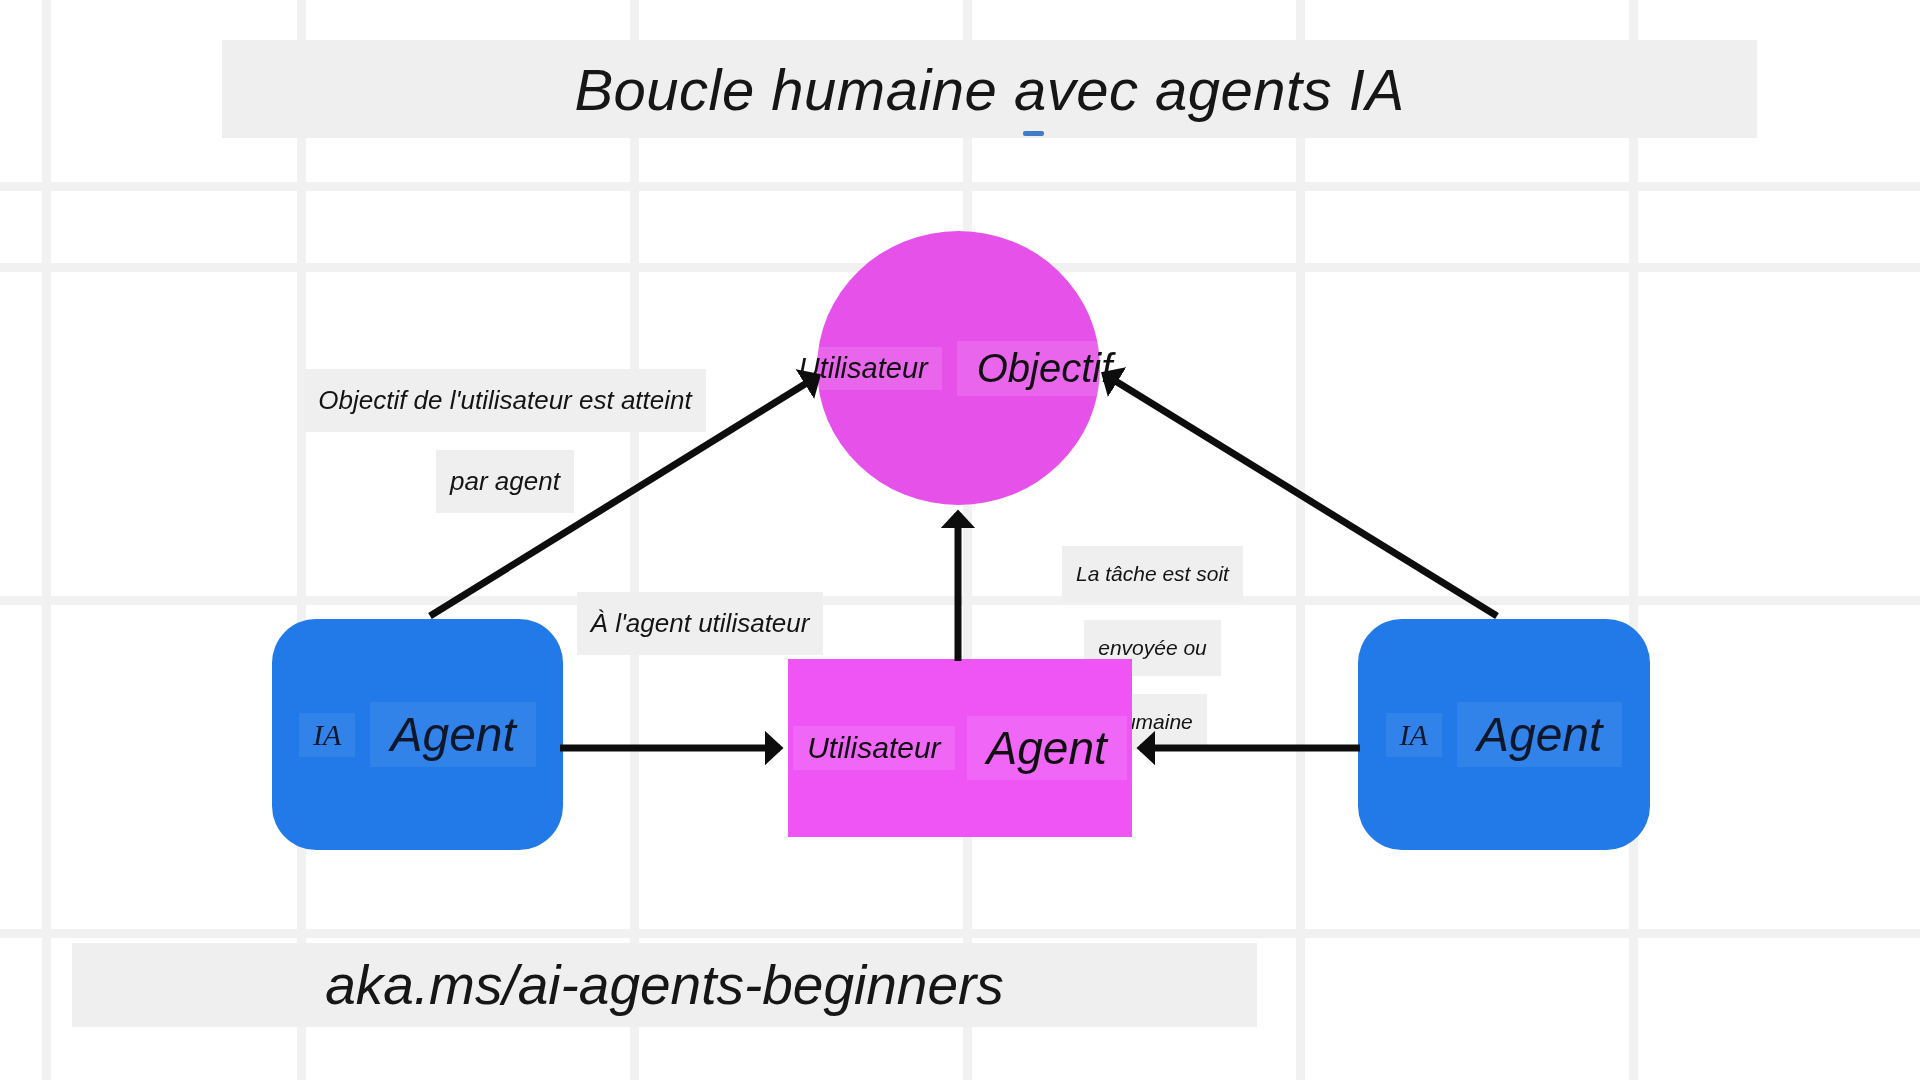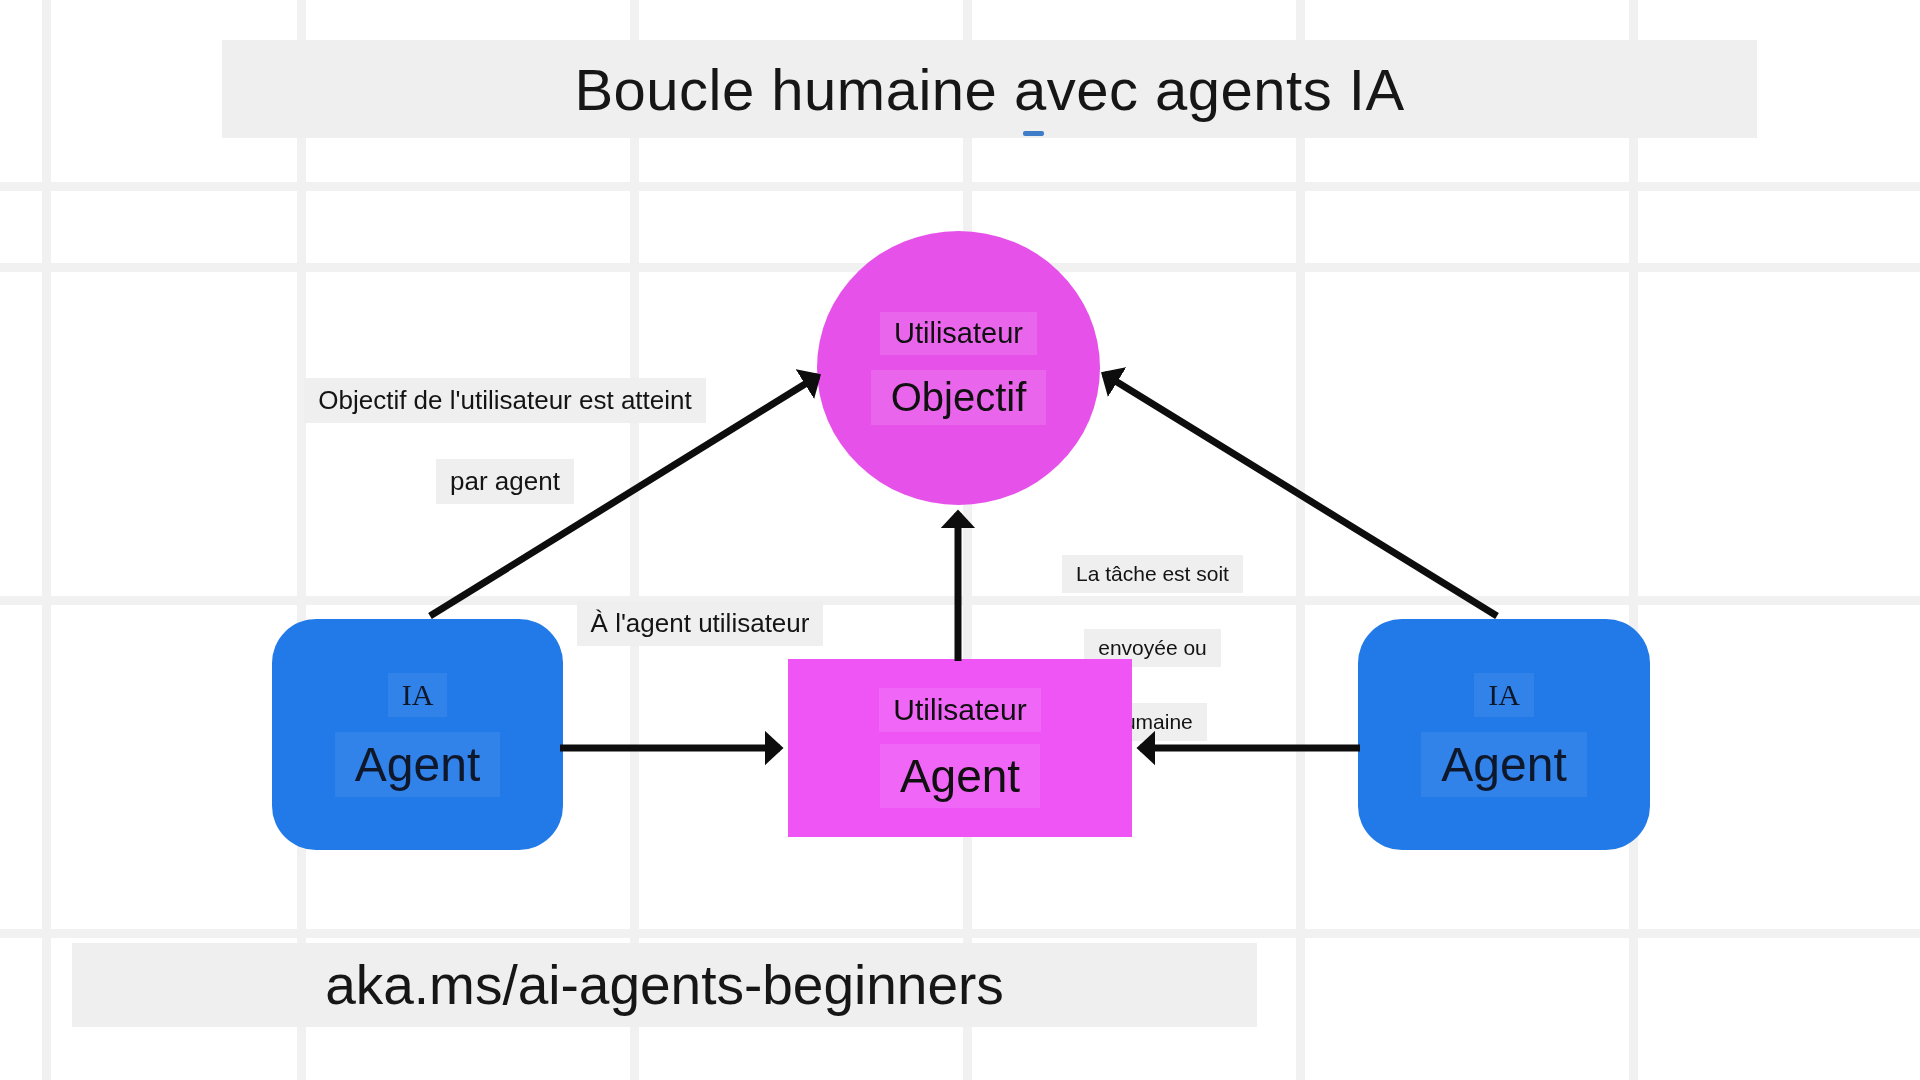--- a/index.html
+++ b/index.html
@@ -8,20 +8,21 @@
 
   .canvas {
     position: relative;
     width: 1920px;
     height: 1080px;
     background-color: #ffffff;
     background-image:
       repeating-linear-gradient(90deg, #f1f1f1 0 9px, transparent 9px 333px),
       repeating-linear-gradient(0deg, #f1f1f1 0 9px, transparent 9px 333px);
     background-position: 297px 0, 0 191px;
+    font-style: italic;
   }
 
   
   .title-band {
     position: absolute; left: 222px; top: 40px; width: 1535px; height: 98px;
     background: #efefef;
     display: flex; align-items: center; justify-content: center;
     font-size: 58px; color: #161616; letter-spacing: 0.5px;
   }
   .footer-band {
@@ -29,21 +30,21 @@
     background: #efefef;
     display: flex; align-items: center; justify-content: center;
     font-size: 55px; color: #161616;
   }
   .blue-dash {
     position: absolute; left: 1023px; top: 131px; width: 21px; height: 5px;
     background: #3f7dc9; border-radius: 2px;
   }
 
   
-  .node { position: absolute; display: flex; flex-direction: column;
+  .node { position: absolute; display: flex; flex-direction: row;
           align-items: center; justify-content: center; gap: 15px; }
 
   .circle-node {
     left: 817px; top: 231px; width: 283px; height: 274px;
     background: #e651ea; border-radius: 50%;
   }
   .circle-node .sub, .circle-node .main { background: rgba(255,255,255,0.12); color: #101010; }
 
   .mid-rect {
     left: 788px; top: 659px; width: 344px; height: 178px;
@@ -58,21 +59,21 @@
   .blue-box .sub { font-family: "Liberation Serif", serif; }
 
   .node .sub  { font-size: 30px; padding: 5px 14px; }
   .node .main { font-size: 46px; padding: 5px 20px; }
   .blue-box .main { font-size: 48px; }
   .circle-node .sub { font-size: 29px; }
   .circle-node .main { font-size: 40px; text-align: right; }
 
   
   .edge-label { position: absolute; text-align: center; font-size: 26px; color: #141414; }
-  .edge-label span { display: inline-block; background: #efefef; padding: 7px 14px; margin: 18px 0; }
+  .edge-label span { display: inline-block; background: #efefef; padding: 16px 14px; margin: 9px 0; }
   .edge-label-left  { left: 300px;  top: 360px; width: 410px; }
   .edge-label-mid   { left: 560px;  top: 552px; width: 280px; }
   .edge-label-right { left: 1040px; top: 537px; width: 225px; font-size: 21px; }
 
   
   .arrows { position: absolute; left: 0; top: 0; pointer-events: none; }
 </style>
 </head>
 <body>
 

